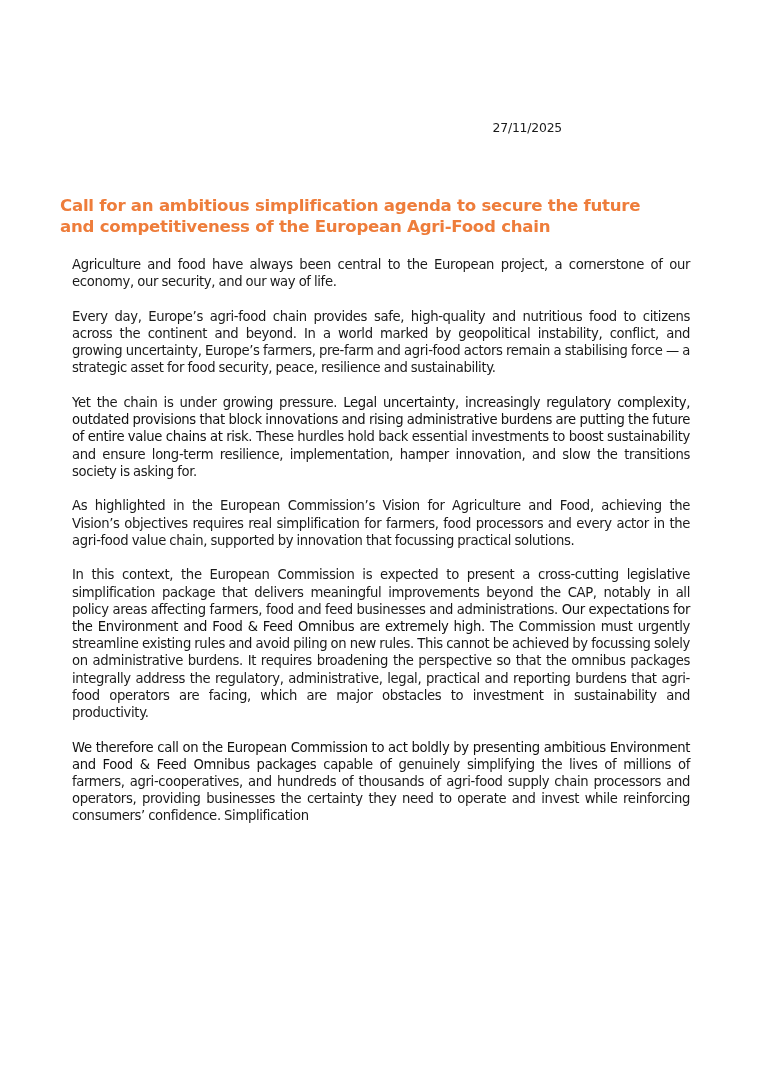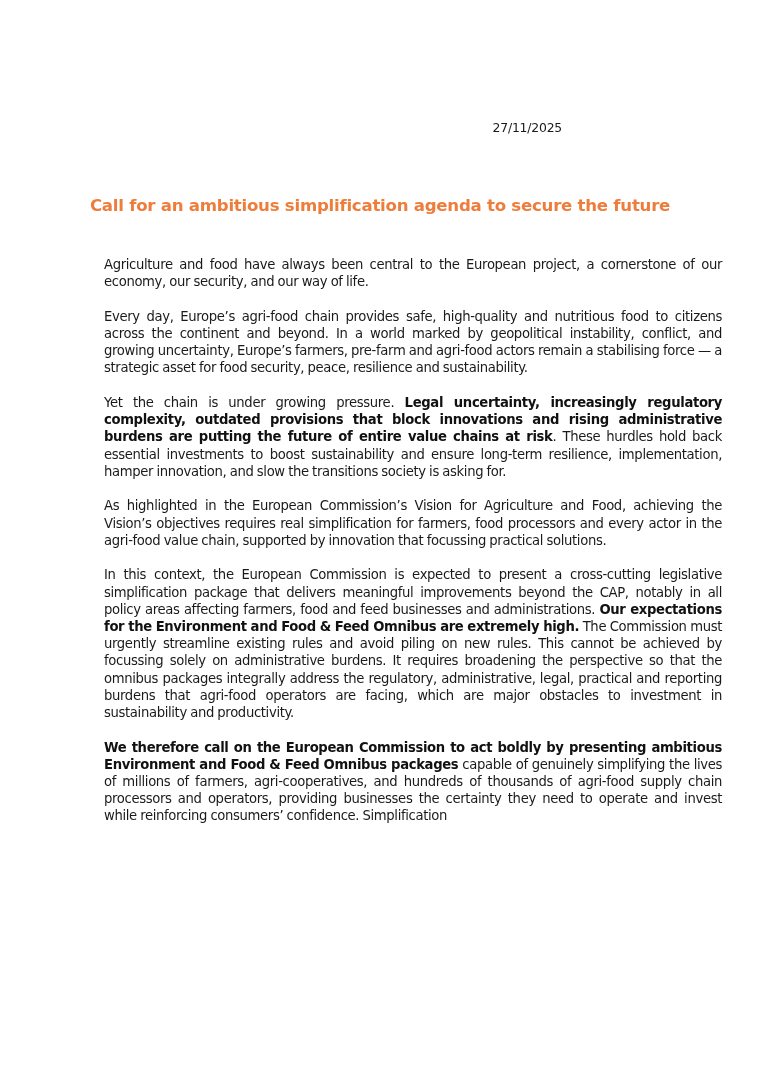--- a/index.html
+++ b/index.html
@@ -28,59 +28,58 @@
       right: 69px;
       font-size: 12.4px;
       letter-spacing: -0.2px;
       color: #1a1a1a;
     }
     .title {
       position: absolute;
       top: 195px;
       left: 60px;
       width: 640px;
-      text-align: center;
       color: #ee7d3b;
       font-weight: bold;
       font-size: 16.6px;
       line-height: 21px;
       letter-spacing: -0.25px;
     }
     .body {
       position: absolute;
       top: 256px;
       left: 72px;
       width: 618px;
       font-size: 13.2px;
       line-height: 17.2px;
       letter-spacing: -0.35px;
       word-spacing: -0.5px;
       text-align: justify;
-      margin-left: 32px;
     }
     .body p {
       margin: 0 0 17.4px 0;
     }
     .body p.last {
       margin-bottom: 0;
     }
     b {
-      font-weight: bold;
+      font-weight: normal;
       color: #111111;
     }
   </style>
 </head>
 <body>
 
 <div class="page">
 
   <div class="date">27/11/2025</div>
 
   <div class="title">
     <div>Call for an ambitious simplification agenda to secure the future</div>
+    <div>and competitiveness of the European Agri-Food chain</div>
   </div>
 
   <div class="body">
     <p>
       <span>Agriculture and food have always been central to the European project, a cornerstone of our economy, our security, and our way of life.</span>
     </p>
     <p>
       <span>Every day, Europe’s agri-food chain provides safe, high-quality and nutritious food to citizens across the continent and beyond. In a world marked by geopolitical instability, conflict, and growing uncertainty, Europe’s farmers, pre-farm and agri-food actors remain a stabilising force — a strategic asset for food security, peace, resilience and sustainability.</span>
     </p>
     <p>

